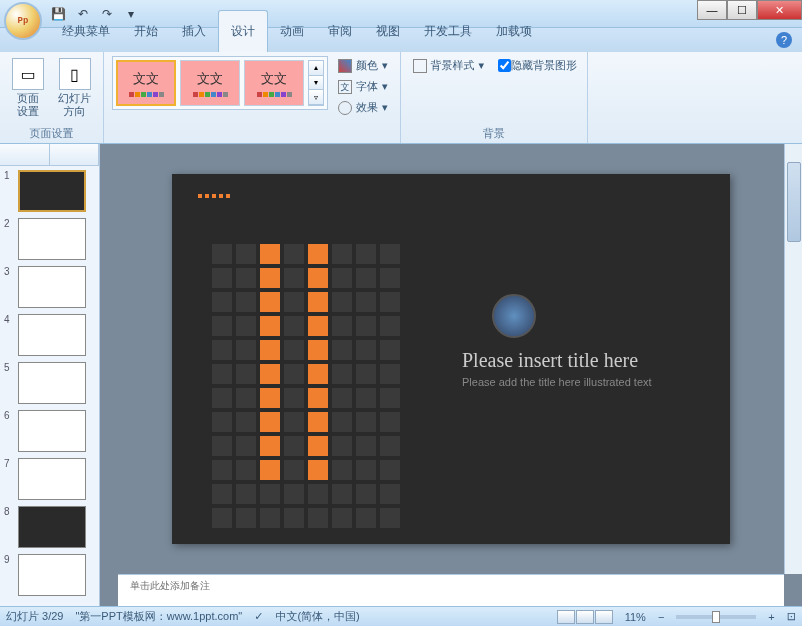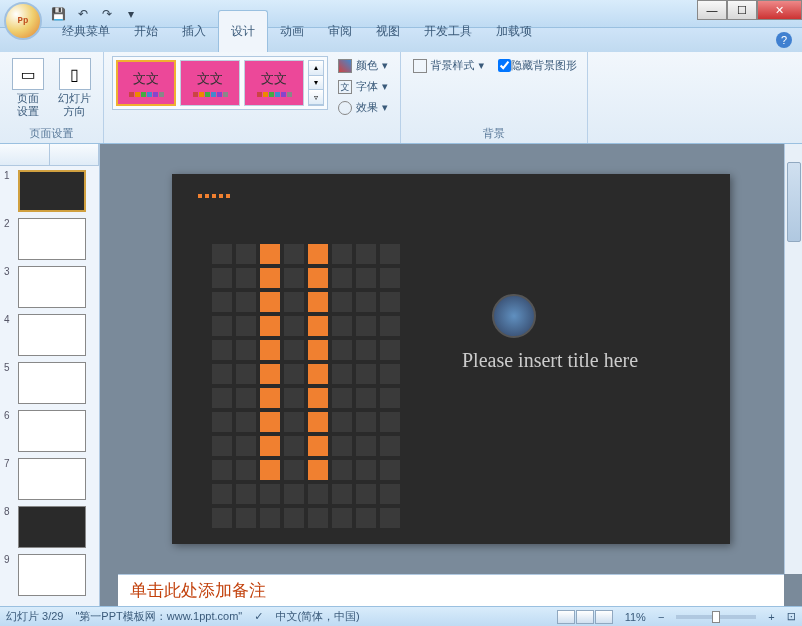--- a/index.html
+++ b/index.html
@@ -24,21 +24,21 @@
 
 .ribbon { height: 92px; background: linear-gradient(#f2f7fc, #e0ecf7); border-bottom: 1px solid #9ac0e0; display: flex; }
 .rgroup { border-right: 1px solid #b8d0e8; padding: 4px 8px 2px; display: flex; flex-direction: column; justify-content: space-between; }
 .rgroup-body { display: flex; gap: 6px; flex: 1; align-items: flex-start; }
 .rgroup-label { font-size: 11px; color: #5a7a9a; text-align: center; padding-top: 2px; }
 .big-btn { display: flex; flex-direction: column; align-items: center; gap: 2px; padding: 2px 4px; cursor: pointer; }
 .big-btn-icon { width: 32px; height: 32px; background: #fff; border: 1px solid #a0b8d0; display: flex; align-items: center; justify-content: center; }
 .big-btn-label { font-size: 11px; color: #3a5a7a; text-align: center; line-height: 1.2; }
 
 .theme-gallery { display: flex; gap: 4px; border: 1px solid #b0c8e0; background: #f8fbfe; padding: 3px; }
-.theme-item { width: 60px; height: 46px; background: #ec4899; border: 1px solid #c0d0e0; display: flex; flex-direction: column; align-items: center; justify-content: center; cursor: pointer; }
+.theme-item { width: 60px; height: 46px; background: #fca5a5; border: 1px solid #c0d0e0; display: flex; flex-direction: column; align-items: center; justify-content: center; cursor: pointer; }
 .theme-item.sel { border: 2px solid #f0b030; }
 .theme-aa { font-size: 13px; color: #333; }
 .theme-colors { display: flex; gap: 1px; margin-top: 4px; }
 .theme-colors span { width: 5px; height: 5px; }
 .gallery-nav { width: 16px; display: flex; flex-direction: column; border: 1px solid #b0c8e0; }
 .gallery-nav div { flex: 1; border-bottom: 1px solid #b0c8e0; font-size: 8px; display: flex; align-items: center; justify-content: center; background: linear-gradient(#fff, #e0ecf7); cursor: pointer; }
 
 .small-btns { display: flex; flex-direction: column; gap: 2px; }
 .small-btn { display: flex; align-items: center; gap: 4px; font-size: 11px; color: #3a5a7a; padding: 2px 4px; cursor: pointer; }
 .sq { width: 14px; height: 14px; border: 1px solid #888; display: inline-block; }
@@ -62,21 +62,21 @@
 .slide { width: 558px; height: 370px; background: #2a2a2a; position: relative; box-shadow: 2px 2px 8px rgba(0,0,0,0.4); }
 .grid { position: absolute; left: 40px; top: 70px; display: grid; grid-template-columns: repeat(8, 20px); grid-auto-rows: 20px; gap: 4px; }
 .grid div { background: #3a3a3a; }
 .grid .o { background: #f08030; }
 .avatar { position: absolute; left: 320px; top: 120px; width: 44px; height: 44px; border-radius: 50%; background: radial-gradient(circle, #6090c0, #304060); border: 2px solid #555; }
 .slide-title { position: absolute; left: 290px; top: 175px; color: #ccc; font-size: 20px; font-family: Georgia, serif; }
 .slide-sub { position: absolute; left: 290px; top: 202px; color: #888; font-size: 11px; }
 .dots { position: absolute; left: 26px; top: 20px; display: flex; gap: 3px; }
 .dots span { width: 4px; height: 4px; background: #f08030; }
 
-.notes { height: 32px; background: #fff; border-top: 1px solid #b0c8e0; padding: 4px 12px; font-size: 17px; color: #c2410c; margin: 0 18px; }
+.notes { height: 32px; background: #fff; border-top: 1px solid #b0c8e0; padding: 4px 12px; font-size: 10px; color: #737373; margin: 0 18px; }
 .vscroll { position: absolute; right: 0; top: 0; width: 18px; height: 430px; background: #e8f0f8; border-left: 1px solid #b0c8e0; }
 .vscroll-thumb { width: 14px; height: 80px; margin: 18px 2px; background: linear-gradient(#d0e0f0, #b0c8e0); border: 1px solid #90a8c0; border-radius: 2px; }
 
 
 .statusbar { height: 20px; background: linear-gradient(#d9ecfb, #bfdbf3); border-top: 1px solid #9ac0e0; display: flex; align-items: center; font-size: 11px; color: #3a5a7a; padding: 0 6px; gap: 12px; }
 .statusbar .spacer { flex: 1; }
 .view-btns { display: flex; gap: 1px; }
 .view-btn { width: 18px; height: 14px; border: 1px solid #90a8c0; background: linear-gradient(#fff, #d0e0f0); cursor: pointer; }
 .zoom-slider { width: 80px; height: 4px; background: #b0c8e0; position: relative; }
 .zoom-thumb { width: 8px; height: 12px; background: #fff; border: 1px solid #888; position: absolute; top: -4px; left: 36px; }
@@ -340,20 +340,21 @@
             <div></div>
             <div></div>
             <div></div>
             <div></div>
             <div></div>
             <div></div>
             <div></div>
           </div>
         <div class="avatar"></div>
         <div class="slide-title">Please insert title here</div>
+        <div class="slide-sub">Please add the title here illustrated text</div>
       </div>
     </div>
     <div class="notes">单击此处添加备注</div>
     <div class="vscroll">
         <div class="vscroll-thumb"></div>
       </div>
   </div>
 </div>
 
 <div class="statusbar">

